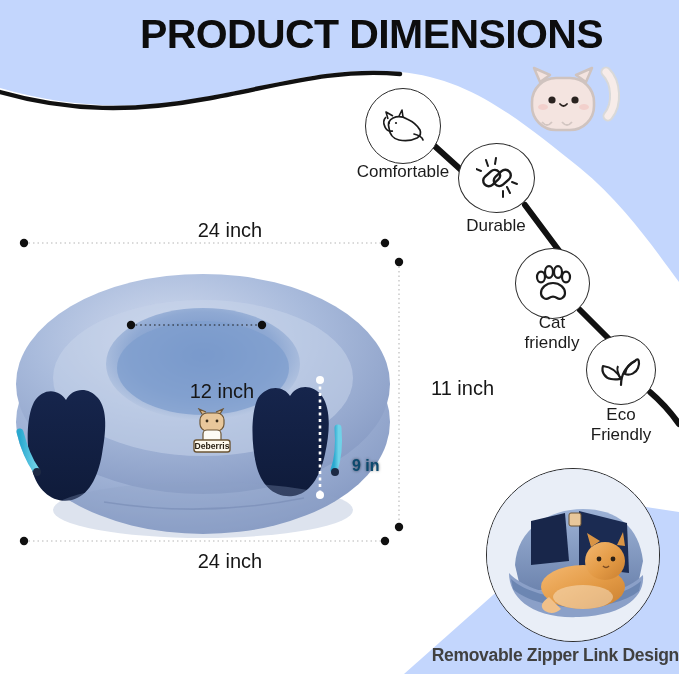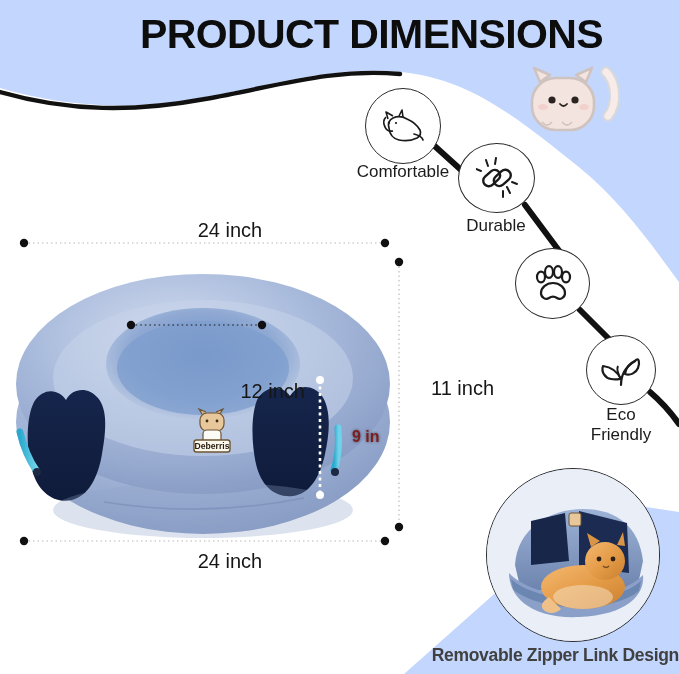--- a/index.html
+++ b/index.html
@@ -80,24 +80,25 @@
     position: absolute;
     color: #161616;
     font-family: "Liberation Sans", sans-serif;
     font-size: 20px;
     line-height: 24px;
     white-space: nowrap;
     z-index: 9;
     padding-left: 25px;
   }
   .dim-9in {
-    color: #7f1d1d;
+    color: #0c4a6e;
     font-weight: 700;
     font-size: 16px;
     text-shadow: 0 0 3px rgba(0,0,0,.55);
+    margin-top: 29px;
   }
 
   
   .guides { position: absolute; left:0; top:0; width:679px; height:674px; z-index: 8; pointer-events:none; }
 
   
   .product { position: absolute; left: 8px; top: 252px; width: 390px; height: 290px; z-index: 5; }
 
   
   .inset-banner {
@@ -198,20 +199,22 @@
 
   <div class="badge" style="left:515px; top:248px; width:75px; height:71px;">
     <svg width="42" height="40" viewBox="0 0 42 40">
       <ellipse cx="9" cy="13" rx="4" ry="5.4" fill="none" stroke="#1a1a1a" stroke-width="2.2"></ellipse>
       <ellipse cx="17" cy="8" rx="4" ry="5.8" fill="none" stroke="#1a1a1a" stroke-width="2.2"></ellipse>
       <ellipse cx="26" cy="8" rx="4" ry="5.8" fill="none" stroke="#1a1a1a" stroke-width="2.2"></ellipse>
       <ellipse cx="34" cy="13" rx="4" ry="5.4" fill="none" stroke="#1a1a1a" stroke-width="2.2"></ellipse>
       <path d="M21,19 c7,0 12,5 12,10 c0,5 -5,7 -8,5 c-3,-2 -5,-2 -8,0 c-3,2 -8,0 -8,-5 c0,-5 5,-10 12,-10 Z" fill="none" stroke="#1a1a1a" stroke-width="2.2" stroke-linejoin="round"></path>
     </svg>
   </div>
+  <div class="badge-label" style="left:477px; top:313px; width:150px;">Cat
+friendly</div>
 
   <div class="badge" style="left:586px; top:335px; width:70px; height:70px;">
     <svg width="44" height="34" viewBox="0 0 44 34">
       <path d="M22,32 C22,22 26,14 36,8" fill="none" stroke="#1a1a1a" stroke-width="2.2" stroke-linecap="round"></path>
       <path d="M36,8 c4,-5 5,2 3,7 c-2,5 -8,8 -13,6 c1,-6 5,-11 10,-13 Z" fill="none" stroke="#1a1a1a" stroke-width="2.2" stroke-linejoin="round"></path>
       <path d="M22,26 C18,18 12,14 4,13 c-2,6 2,12 8,13 c5,1 8,0 10,0 Z" fill="none" stroke="#1a1a1a" stroke-width="2.2" stroke-linejoin="round"></path>
       <path d="M22,26 c-3,-5 -5,-9 -3,-13" fill="none" stroke="#1a1a1a" stroke-width="2"></path>
     </svg>
   </div>
   <div class="badge-label" style="left:546px; top:405px; width:150px;">Eco
@@ -293,21 +296,21 @@
     <circle cx="399" cy="262" r="4.2" fill="#101010"></circle>
     <circle cx="399" cy="527" r="4.2" fill="#101010"></circle>
 
     <line x1="320" y1="380" x2="320" y2="495" stroke="#ffffff" stroke-width="2.6" stroke-dasharray="3 3.5"></line>
     <circle cx="320" cy="380" r="4" fill="#ffffff"></circle>
     <circle cx="320" cy="495" r="4" fill="#ffffff"></circle>
   </svg>
 
   <div class="dim" style="left:0; top:218px; width:410px; text-align:center;">24 inch</div>
 
-  <div class="dim" style="left:114px; top:379px; width:166px; text-align:right;">12 inch</div>
+  <div class="dim" style="left:114px; top:379px; width:166px; text-align:center;">12 inch</div>
 
   <div class="dim" style="left:0; top:549px; width:410px; text-align:center;">24 inch</div>
 
   <div class="dim" style="left:406px; top:376px;">11 inch</div>
 
   <div class="dim dim-9in" style="left:327px; top:425px;">9 in</div>
 
   <svg class="inset-banner" viewBox="0 0 679 674" style="left:0; top:0; width:679px; height:674px;">
     <path d="M679,512 L679,674 L404,674 L600,500 Z" fill="#c3d6fd"></path>
   </svg>

